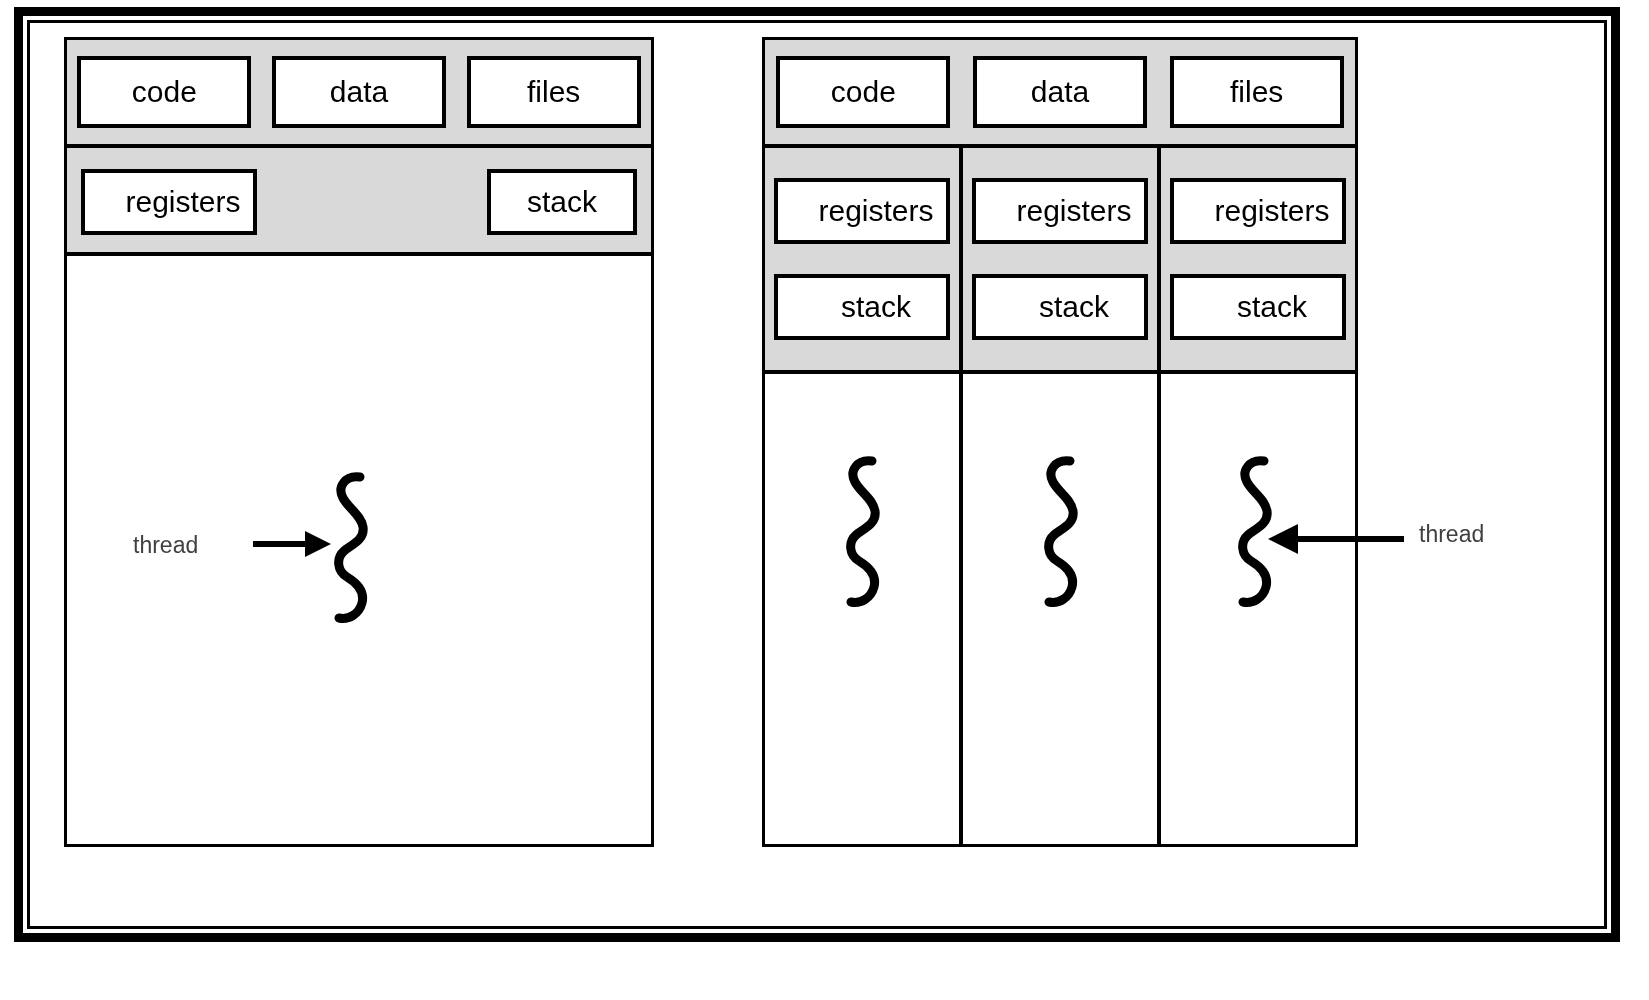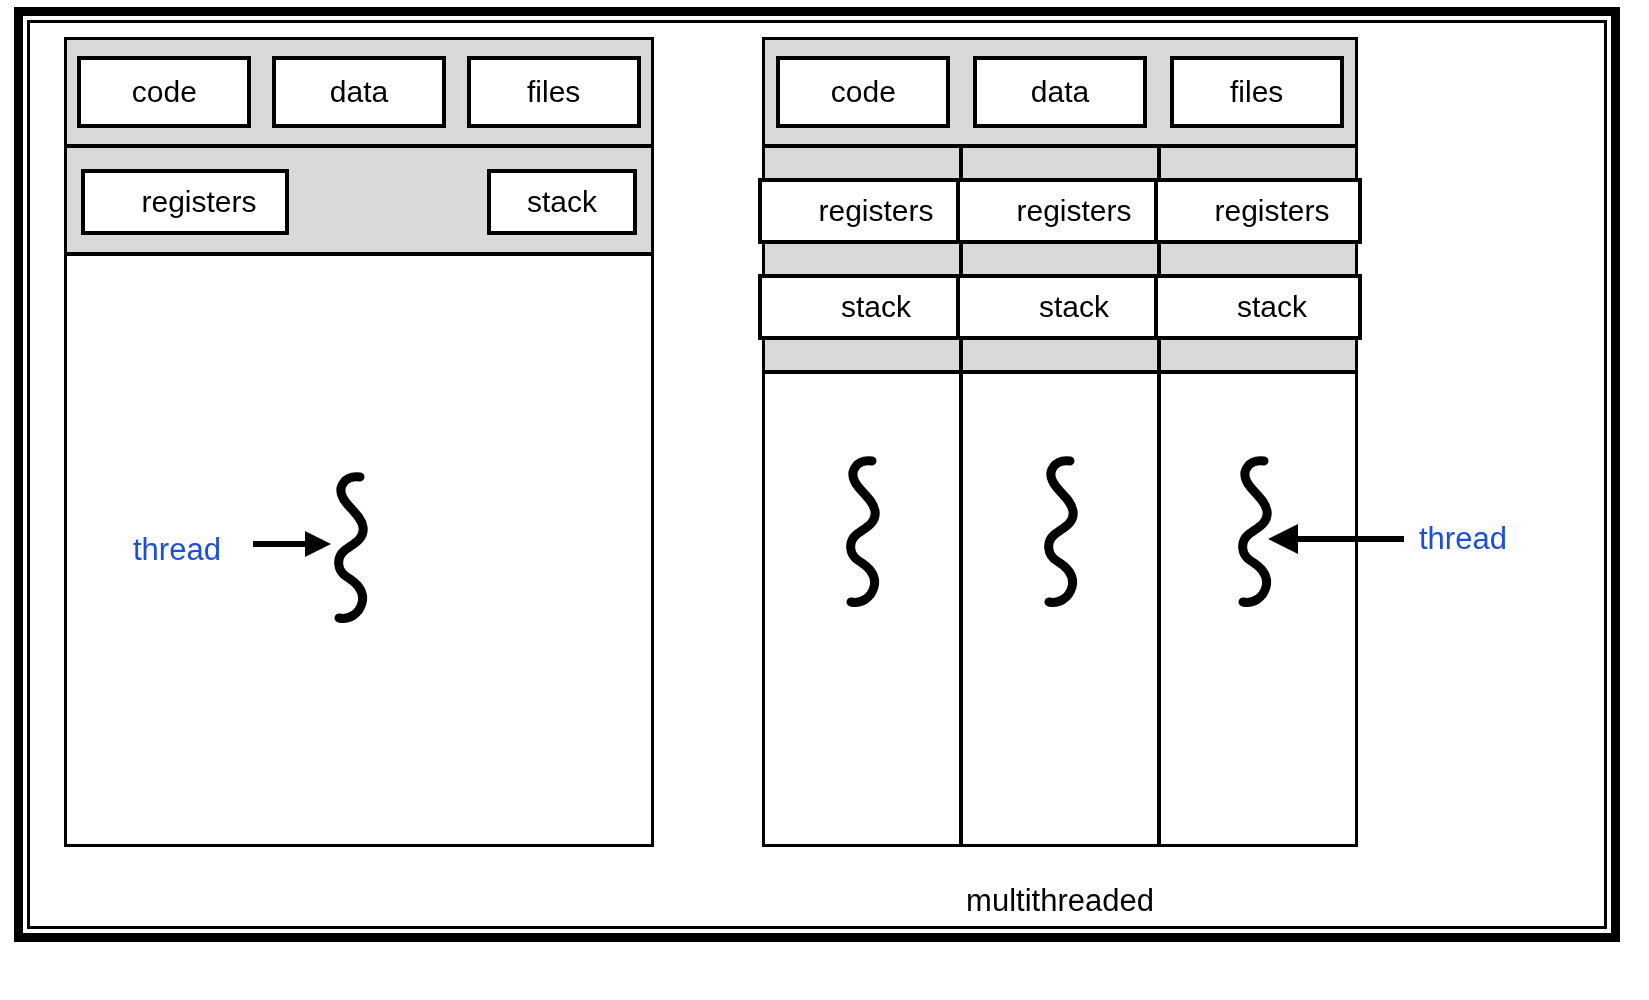--- a/index.html
+++ b/index.html
@@ -71,21 +71,21 @@
     box-sizing: border-box;
     display: flex;
     align-items: center;
     justify-content: center;
     font-size: 30px;
     color: #000000;
     line-height: 1;
     white-space: nowrap;
   }
   .box-wide  { width: 174px; height: 72px; }
-  .box-reg   { width: 208px; height: 66px; padding-left: 28px; }
+  .box-reg   { width: 176px; height: 66px; padding-left: 28px; }
 
   
   #single-thread-process { left: 34px;  top: 14px; width: 590px; height: 810px; }
 
   #single-private-row {
     position: absolute;
     left: 0; top: 108px; right: 0;
     height: 108px;
     background: #d9d9d9;
     border-bottom: 4px solid #000000;
@@ -140,22 +140,22 @@
   .squiggle {
     position: absolute;
     width: 46px;
     height: 154px;
   }
   .squiggle svg { display: block; width: 100%; height: 100%; }
 
   
   .thread-label {
     position: absolute;
-    font-size: 31px;
-    color: #1d4ed8;
+    font-size: 23px;
+    color: #404040;
     white-space: nowrap;
     line-height: 1;
   }
   .arrow-svg { position: absolute; }
 
   
   .caption {
     position: absolute;
     font-size: 31px;
     color: #000000;
@@ -278,16 +278,15 @@
       </div>
     </div>
 
     <svg class="arrow-svg" style="left:1236px; top:496px;" width="140" height="40">
       <line x1="26" y1="20" x2="138" y2="20" stroke="#000000" stroke-width="6"></line>
       <polygon points="32,5 2,20 32,35" fill="#000000"></polygon>
     </svg>
 
     <span class="thread-label" style="left:1389px; top:500px;">thread</span>
 
-    <div class="caption" id="caption-multi">multithreaded</div>
 
   </div>
 </div>
 
 </body></html>

